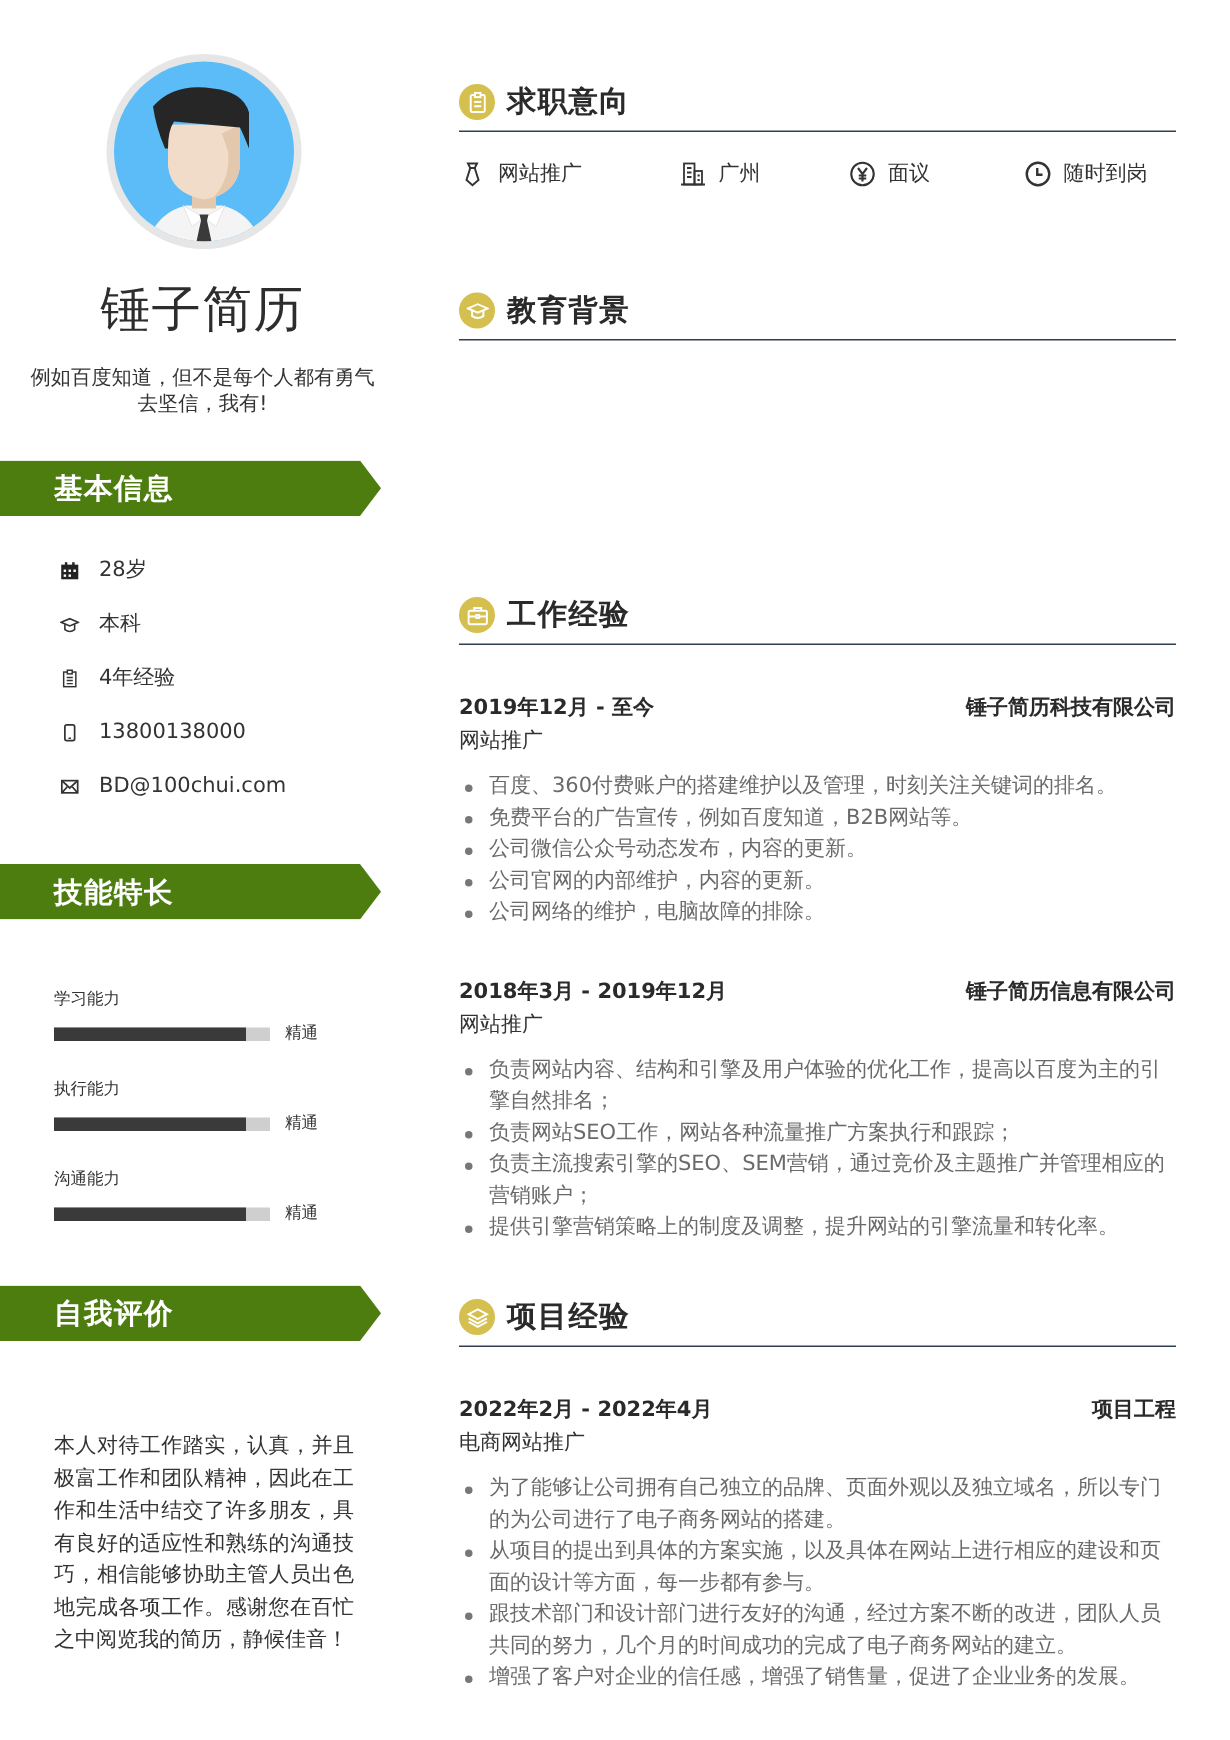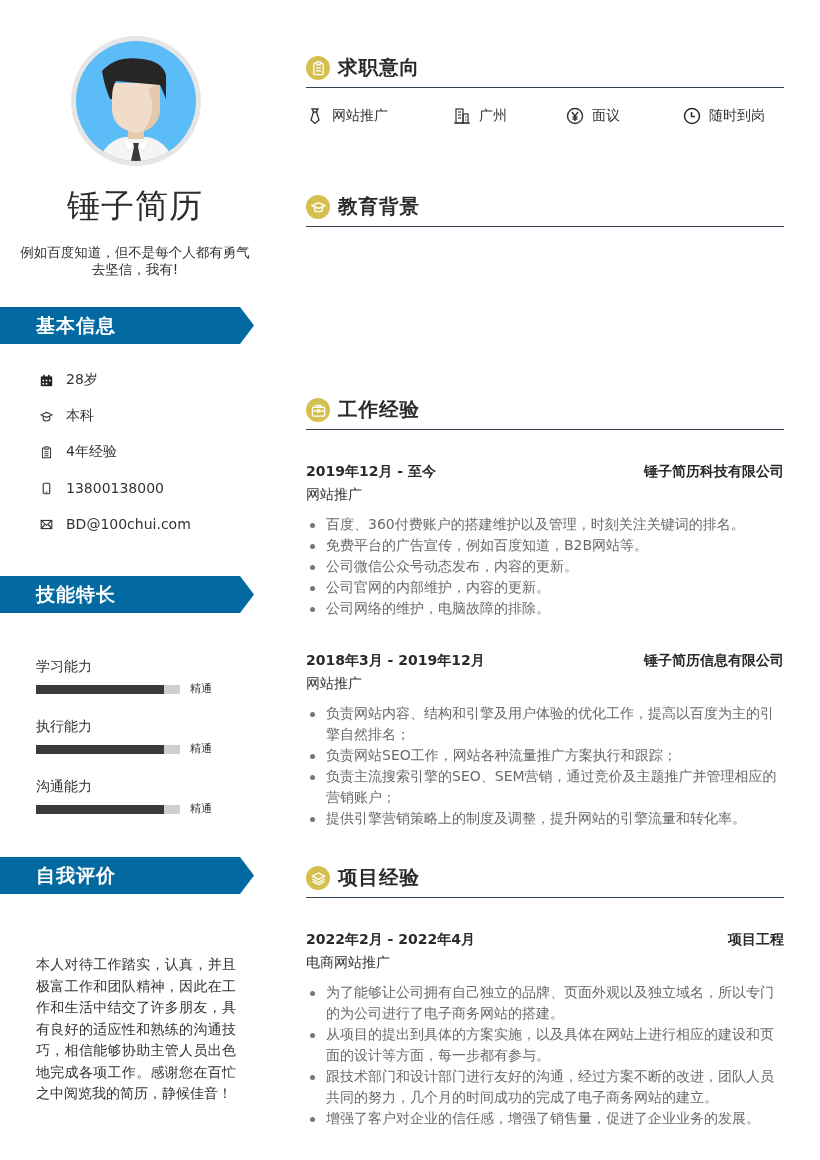--- a/index.html
+++ b/index.html
@@ -7,32 +7,32 @@
   body { position: relative; font-family: "DejaVu Sans", "Liberation Sans", sans-serif; color: #333; overflow: hidden; }
 
   
   .left { position: absolute; left: 0; top: 0; width: 270px; height: 1120px; }
   .avatar { position: absolute; left: 71px; top: 36px; width: 130px; height: 130px; border-radius: 50%;
             background: #e6e6e6; padding: 5px; }
   .avatar-inner { width: 120px; height: 120px; border-radius: 50%; background: #5bbcf7; overflow: hidden; position: relative; }
   .name { position: absolute; left: 0; width: 270px; top: 184px; text-align: center; font-size: 33px; color: #2d2d2d; letter-spacing: 1px; }
   .motto { position: absolute; left: 20px; width: 230px; top: 244px; text-align: center; font-size: 13.5px; line-height: 17px; color: #333; }
 
-  .side-header { position: absolute; left: 0; width: 254px; height: 37px; background: #0369a1;
+  .side-header { position: absolute; left: 0; width: 254px; height: 37px; background: #4d7c0f;
                  clip-path: polygon(0 0, 240px 0, 254px 50%, 240px 100%, 0 100%); }
   .side-header span { position: absolute; left: 36px; top: 6px; font-size: 19px; font-weight: bold; color: #ffffff; letter-spacing: 1px; }
 
   .info-list { position: absolute; left: 38px; top: 362px; list-style: none; }
   .info-item { height: 36px; display: flex; align-items: center; font-size: 14px; color: #333; }
   .info-icon { width: 16px; height: 16px; display: inline-flex; align-items: center; justify-content: center; margin-right: 12px; }
   .info-icon svg { width: 13px; height: 13px; }
 
   .skills { position: absolute; left: 36px; top: 658px; width: 220px; }
   .skill { height: 60px; position: relative; }
-  .skill-name { font-size: 14px; color: #333; display: block; height: 22px; font-family: Liberation Serif, serif; }
+  .skill-name { font-size: 11px; color: #333; display: block; height: 22px; font-family: Liberation Serif, serif; }
   .skill-bar { position: absolute; left: 0; top: 27px; width: 144px; height: 9px; background: #cfcfcf; }
   .skill-fill { height: 9px; background: #3a3a3a; }
   .skill-level { position: absolute; left: 154px; top: 23px; font-size: 11px; color: #333; }
 
   .self-eval { position: absolute; left: 36px; top: 954px; width: 200px; font-size: 14px; line-height: 21.5px; color: #333; text-align: justify; }
 
   
   .right { position: absolute; left: 306px; top: 0; width: 478px; }
   .sec { position: absolute; left: 0; width: 478px; }
   .sec-head { position: relative; height: 34px; border-bottom: 1.5px solid #2f4050; }

